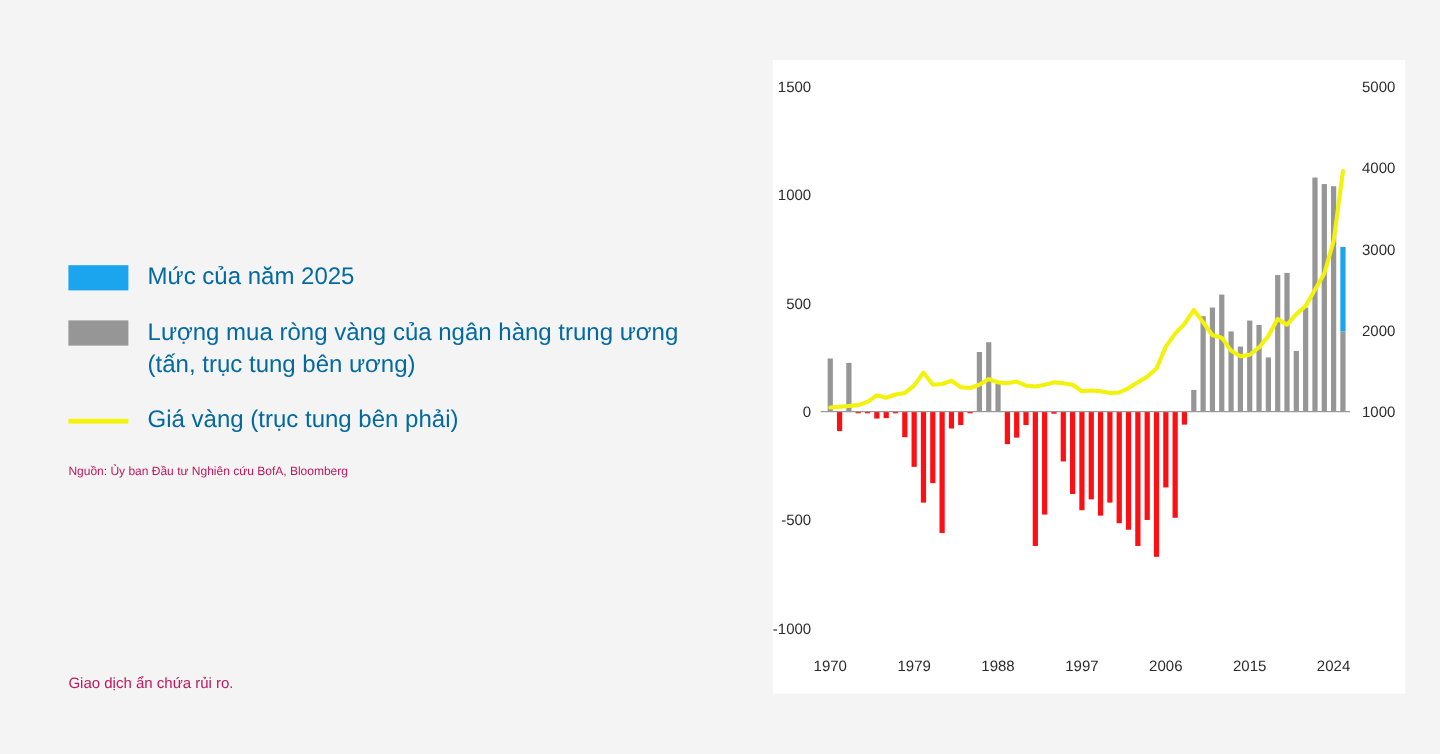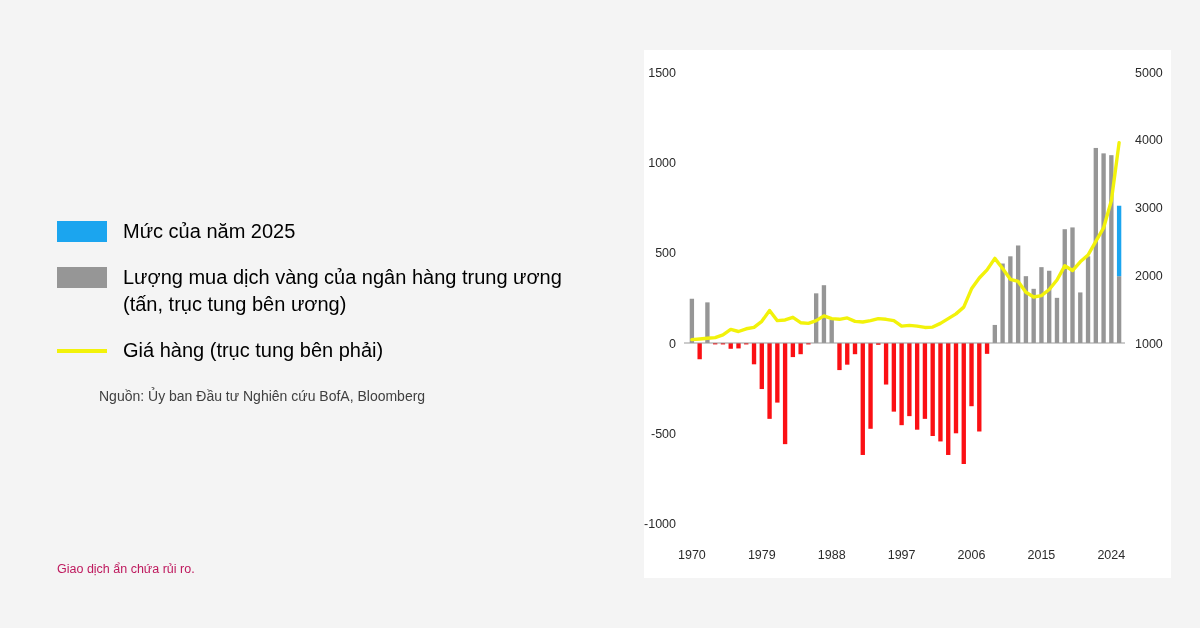--- a/index.html
+++ b/index.html
@@ -58,32 +58,31 @@
     left: 0;
     top: 9px;
     width: 50px;
     height: 4px;
     background: #f2f20a;
   }
 
   .legend-label {
     font-size: 20px;
     line-height: 27px;
-    color: #000000;
+    color: #0369a1;
     white-space: nowrap;
   }
 
   #source-note {
     position: absolute;
     left: 57px;
     top: 388px;
-    font-size: 14px;
-    color: #404040;
+    font-size: 10px;
+    color: #be185d;
     white-space: nowrap;
-    margin-left: 42px;
   }
 
   #risk-note {
     position: absolute;
     left: 57px;
     top: 562px;
     font-size: 12.5px;
     color: #be185d;
     white-space: nowrap;
   }
@@ -122,28 +121,28 @@
   <div id="legend">
 
     <div class="legend-row">
       <span class="swatch blue"></span>
       <span class="legend-label">Mức của năm 2025</span>
     </div>
 
     <div class="legend-row">
       <span class="swatch gray"></span>
       <span class="legend-label">
-        <span>Lượng mua dịch vàng của ngân hàng trung ương</span><br>
+        <span>Lượng mua ròng vàng của ngân hàng trung ương</span><br>
         <span>(tấn, trục tung bên ương)</span>
       </span>
     </div>
 
     <div class="legend-row">
       <span class="swatch line"></span>
-      <span class="legend-label">Giá hàng (trục tung bên phải)</span>
+      <span class="legend-label">Giá vàng (trục tung bên phải)</span>
     </div>
 
   </div>
 
   <div id="source-note">Nguồn: Ủy ban Đầu tư Nghiên cứu BofA, Bloomberg</div>
   <div id="risk-note">Giao dịch ẩn chứa rủi ro.</div>
 
 </div>
 
 <div id="chart-panel">

